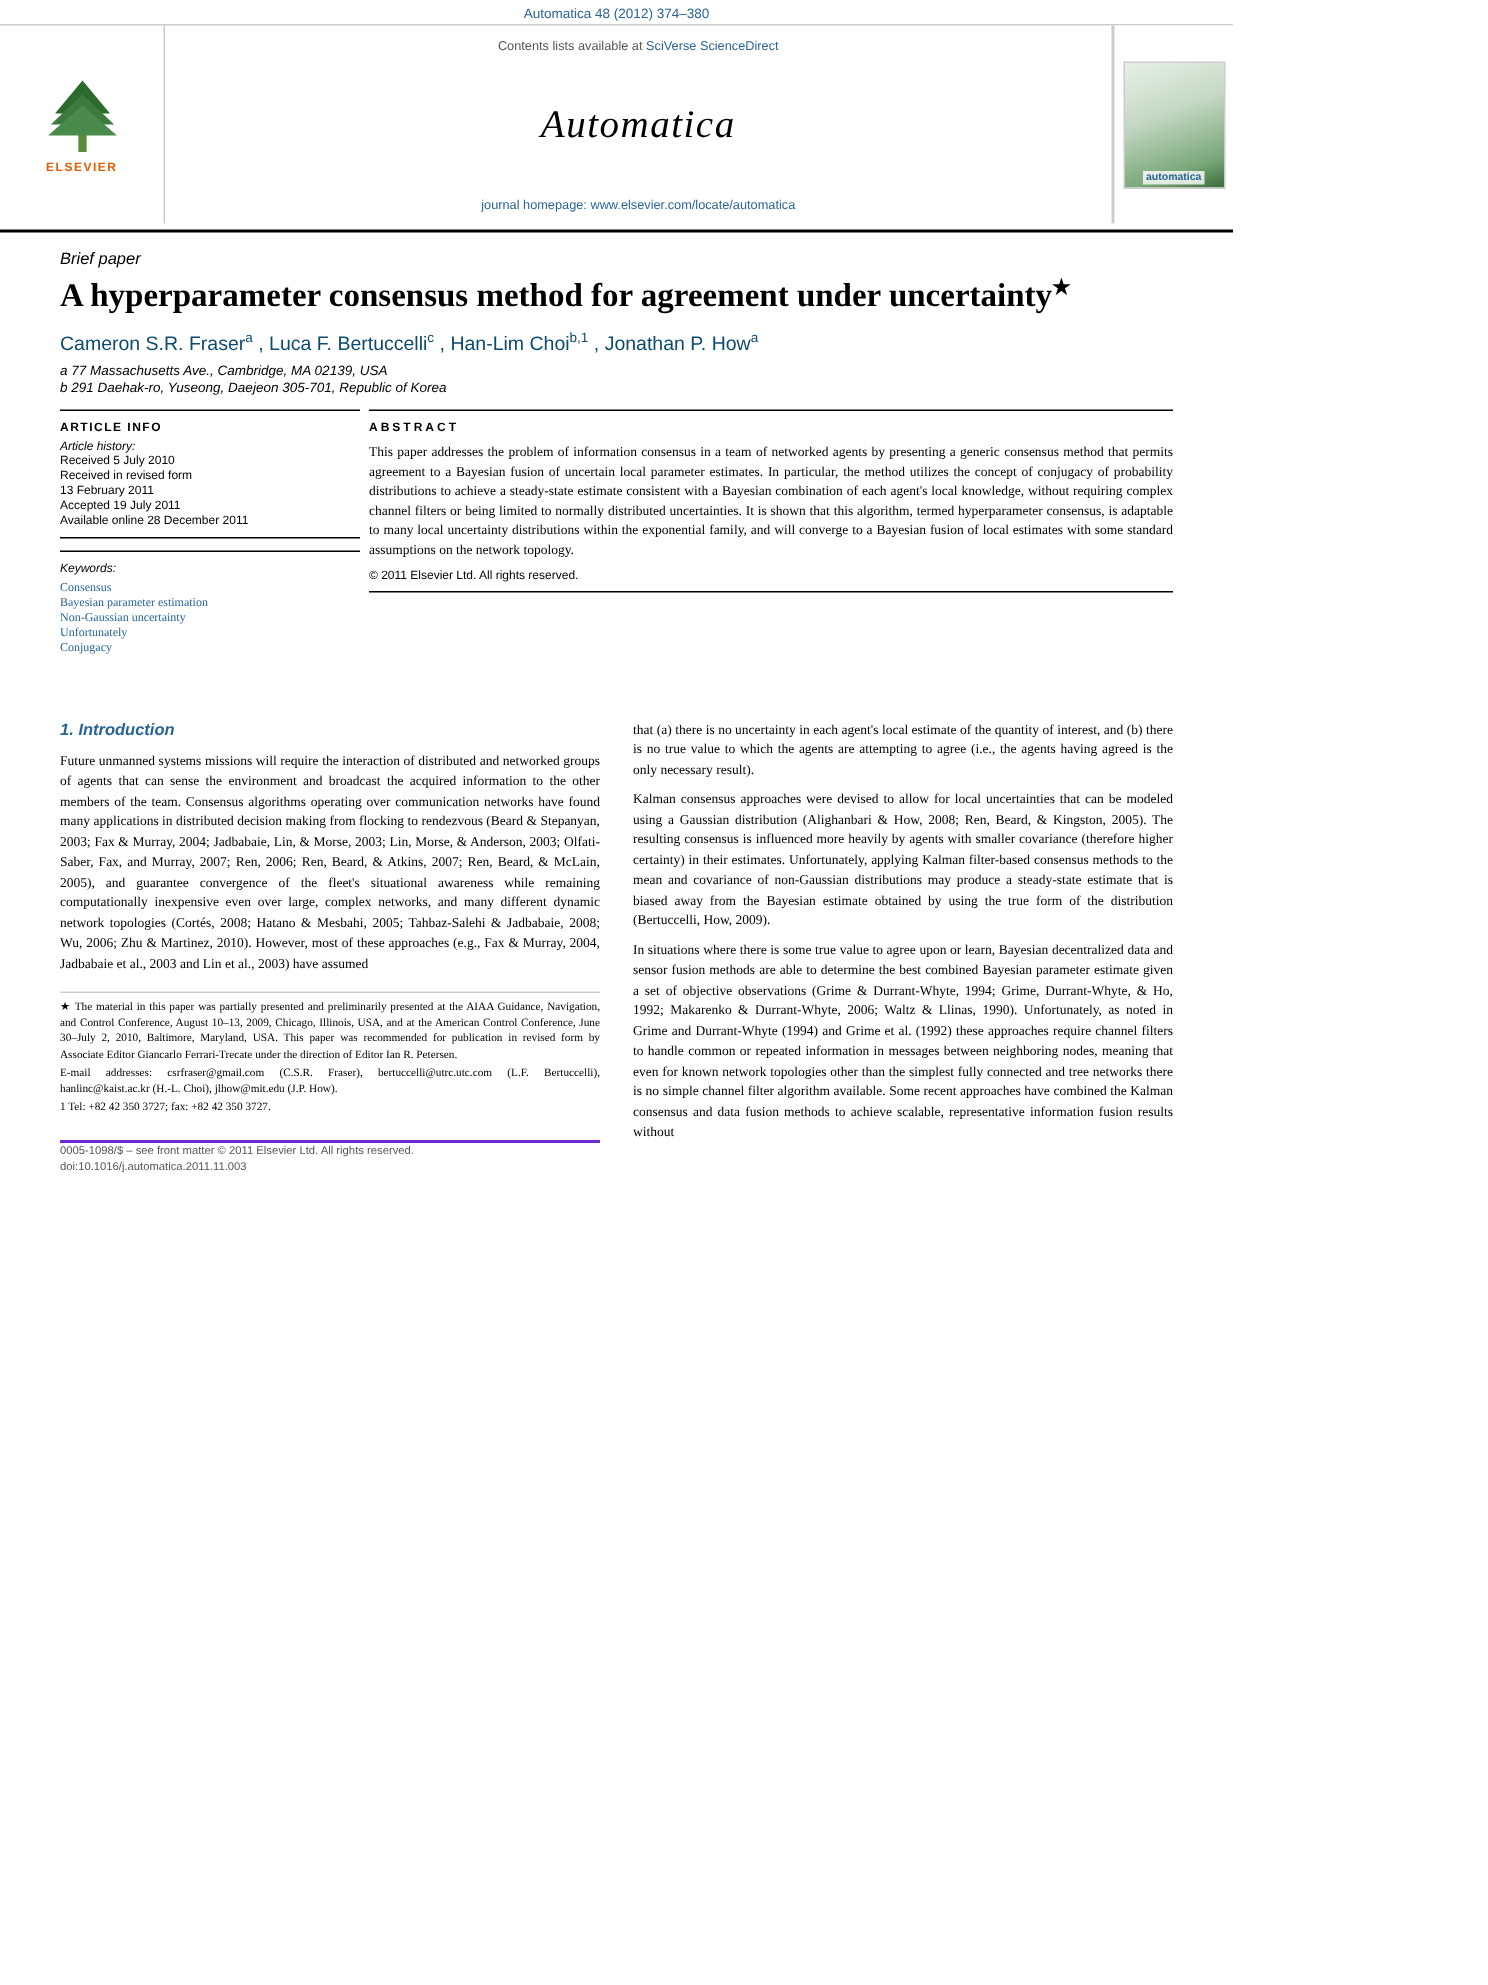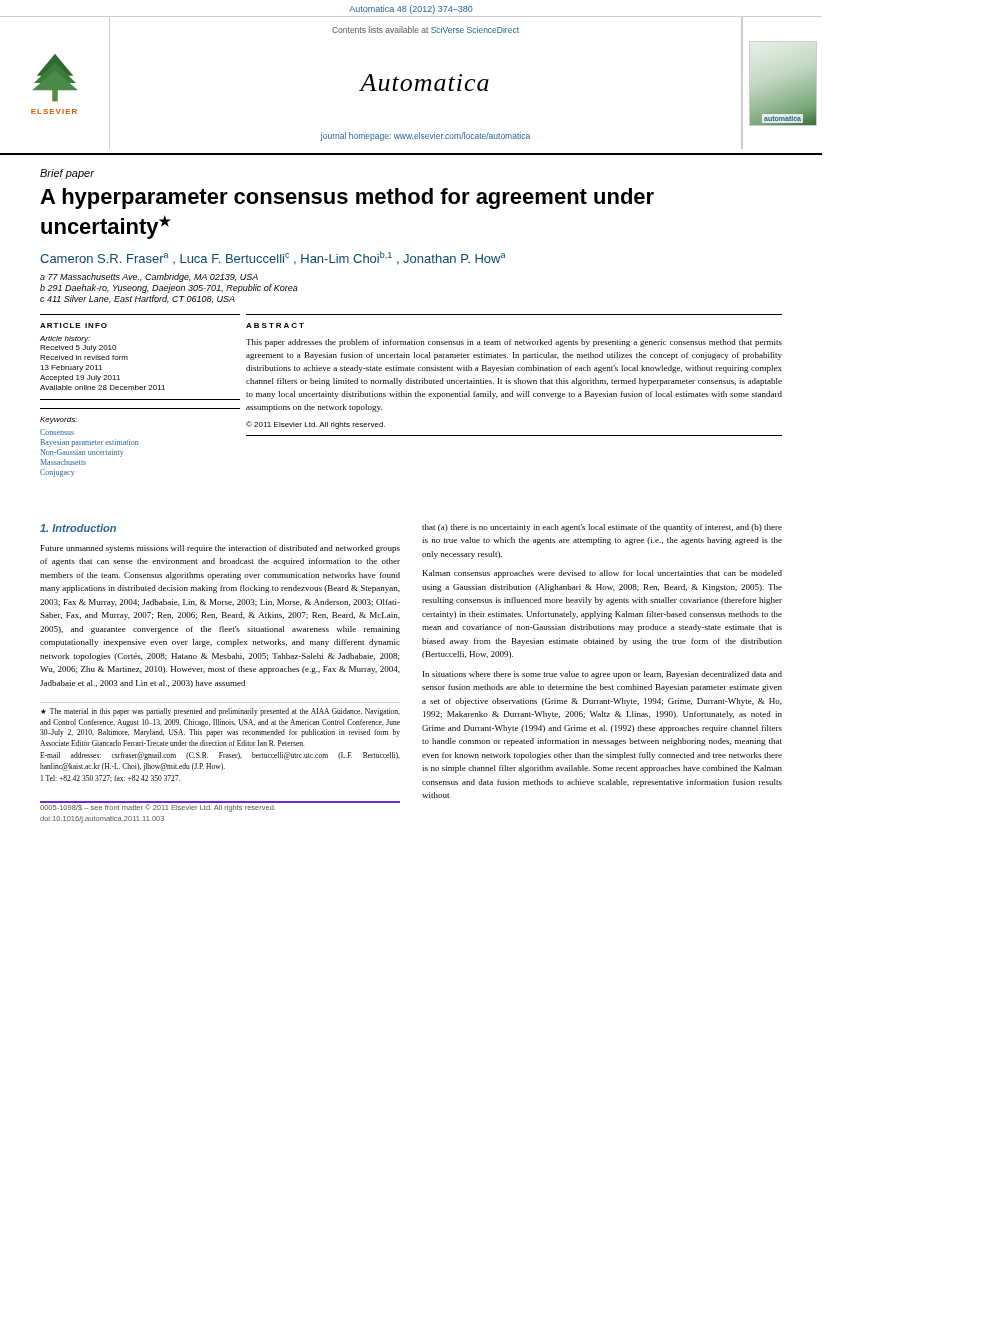--- a/index.html
+++ b/index.html
@@ -135,21 +135,21 @@
     .brief-paper {
       font-size: 11px;
       font-style: italic;
       color: #000;
       margin-bottom: 4px;
       margin-top: 12px;
       font-family: Arial, sans-serif;
     }
     .article-title {
       font-size: 22px;
-      font-family: Liberation Sans, sans-serif;
+      font-family: Liberation Serif, serif;
       font-weight: bold;
       color: #000;
       margin-bottom: 8px;
       line-height: 1.3;
     }
     .title-star {
       font-size: 14px;
       vertical-align: super;
     }
 
@@ -358,40 +358,39 @@
     <div class="authors-line">
       <span>Cameron S.R. Fraser</span><sup class="author-sup">a</sup>
       <span>, Luca F. Bertuccelli</span><sup class="author-sup">c</sup>
       <span>, Han-Lim Choi</span><sup class="author-sup">b,1</sup>
       <span>, Jonathan P. How</span><sup class="author-sup">a</sup>
     </div>
 
     <div class="affiliations">
       <div class="affiliation-line">a 77 Massachusetts Ave., Cambridge, MA 02139, USA</div>
       <div class="affiliation-line">b 291 Daehak-ro, Yuseong, Daejeon 305-701, Republic of Korea</div>
-      <div class="affiliation-line">c 411 Silver Lane, East Hartford, CT 06108, USA</div>
     </div>
 
     <div class="two-col">
       <div class="col-left">
         <div class="article-info">
           <div class="info-section-title">ARTICLE INFO</div>
           <div class="info-label">Article history:</div>
           <div class="info-line">Received 5 July 2010</div>
           <div class="info-line">Received in revised form</div>
           <div class="info-line">13 February 2011</div>
           <div class="info-line">Accepted 19 July 2011</div>
           <div class="info-line">Available online 28 December 2011</div>
         </div>
         <div class="keywords-section">
           <div class="info-section-title" style="font-style:italic; font-weight:normal; letter-spacing:0;">Keywords:</div>
           <div class="keyword-item">Consensus</div>
           <div class="keyword-item">Bayesian parameter estimation</div>
           <div class="keyword-item">Non-Gaussian uncertainty</div>
-          <div class="keyword-item">Massachusetts</div>
+          <div class="keyword-item">Unfortunately</div>
           <div class="keyword-item">Conjugacy</div>
         </div>
       </div>
       <div class="col-right">
         <div class="abstract-box">
           <div class="abstract-title">ABSTRACT</div>
           <div class="abstract-text">
             <span>This paper addresses the problem of information consensus in a team of networked agents by presenting a generic consensus method that permits agreement to a Bayesian fusion of uncertain local parameter estimates. In particular, the method utilizes the concept of conjugacy of probability distributions to achieve a steady-state estimate consistent with a Bayesian combination of each agent's local knowledge, without requiring complex channel filters or being limited to normally distributed uncertainties. It is shown that this algorithm, termed hyperparameter consensus, is adaptable to many local uncertainty distributions within the exponential family, and will converge to a Bayesian fusion of local estimates with some standard assumptions on the network topology.</span>
           </div>
           <div class="copyright-line">© 2011 Elsevier Ltd. All rights reserved.</div>

